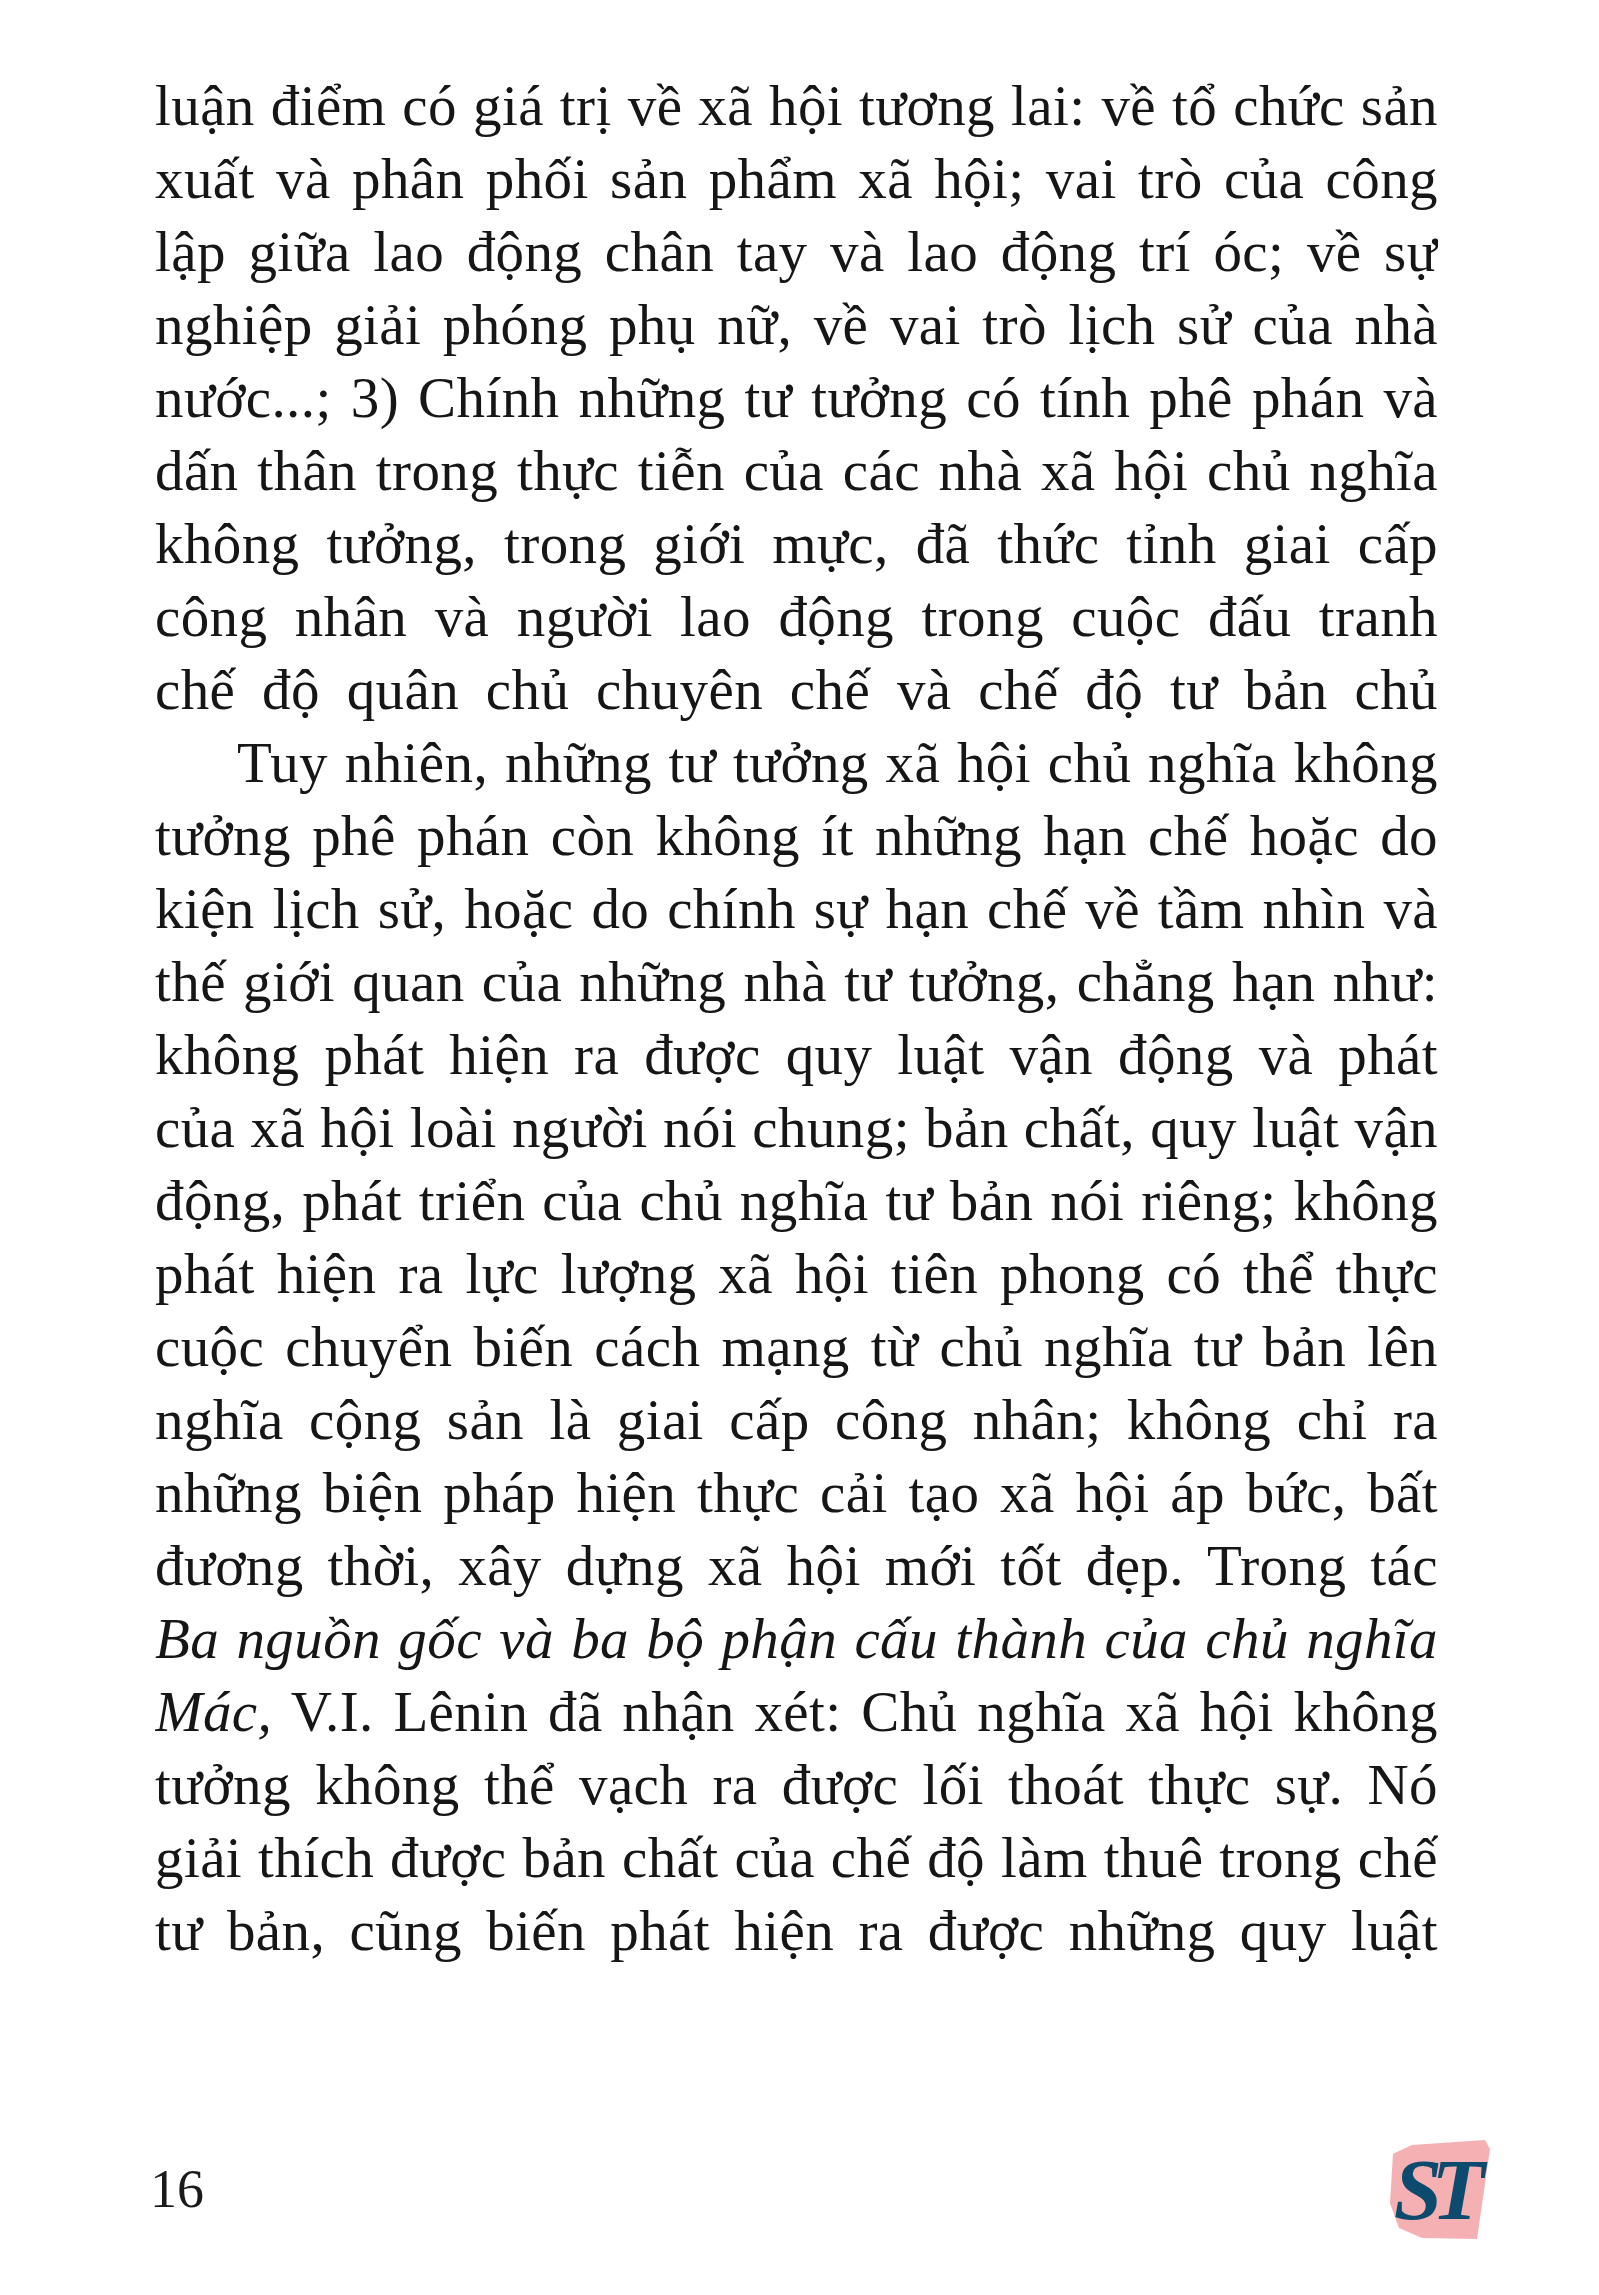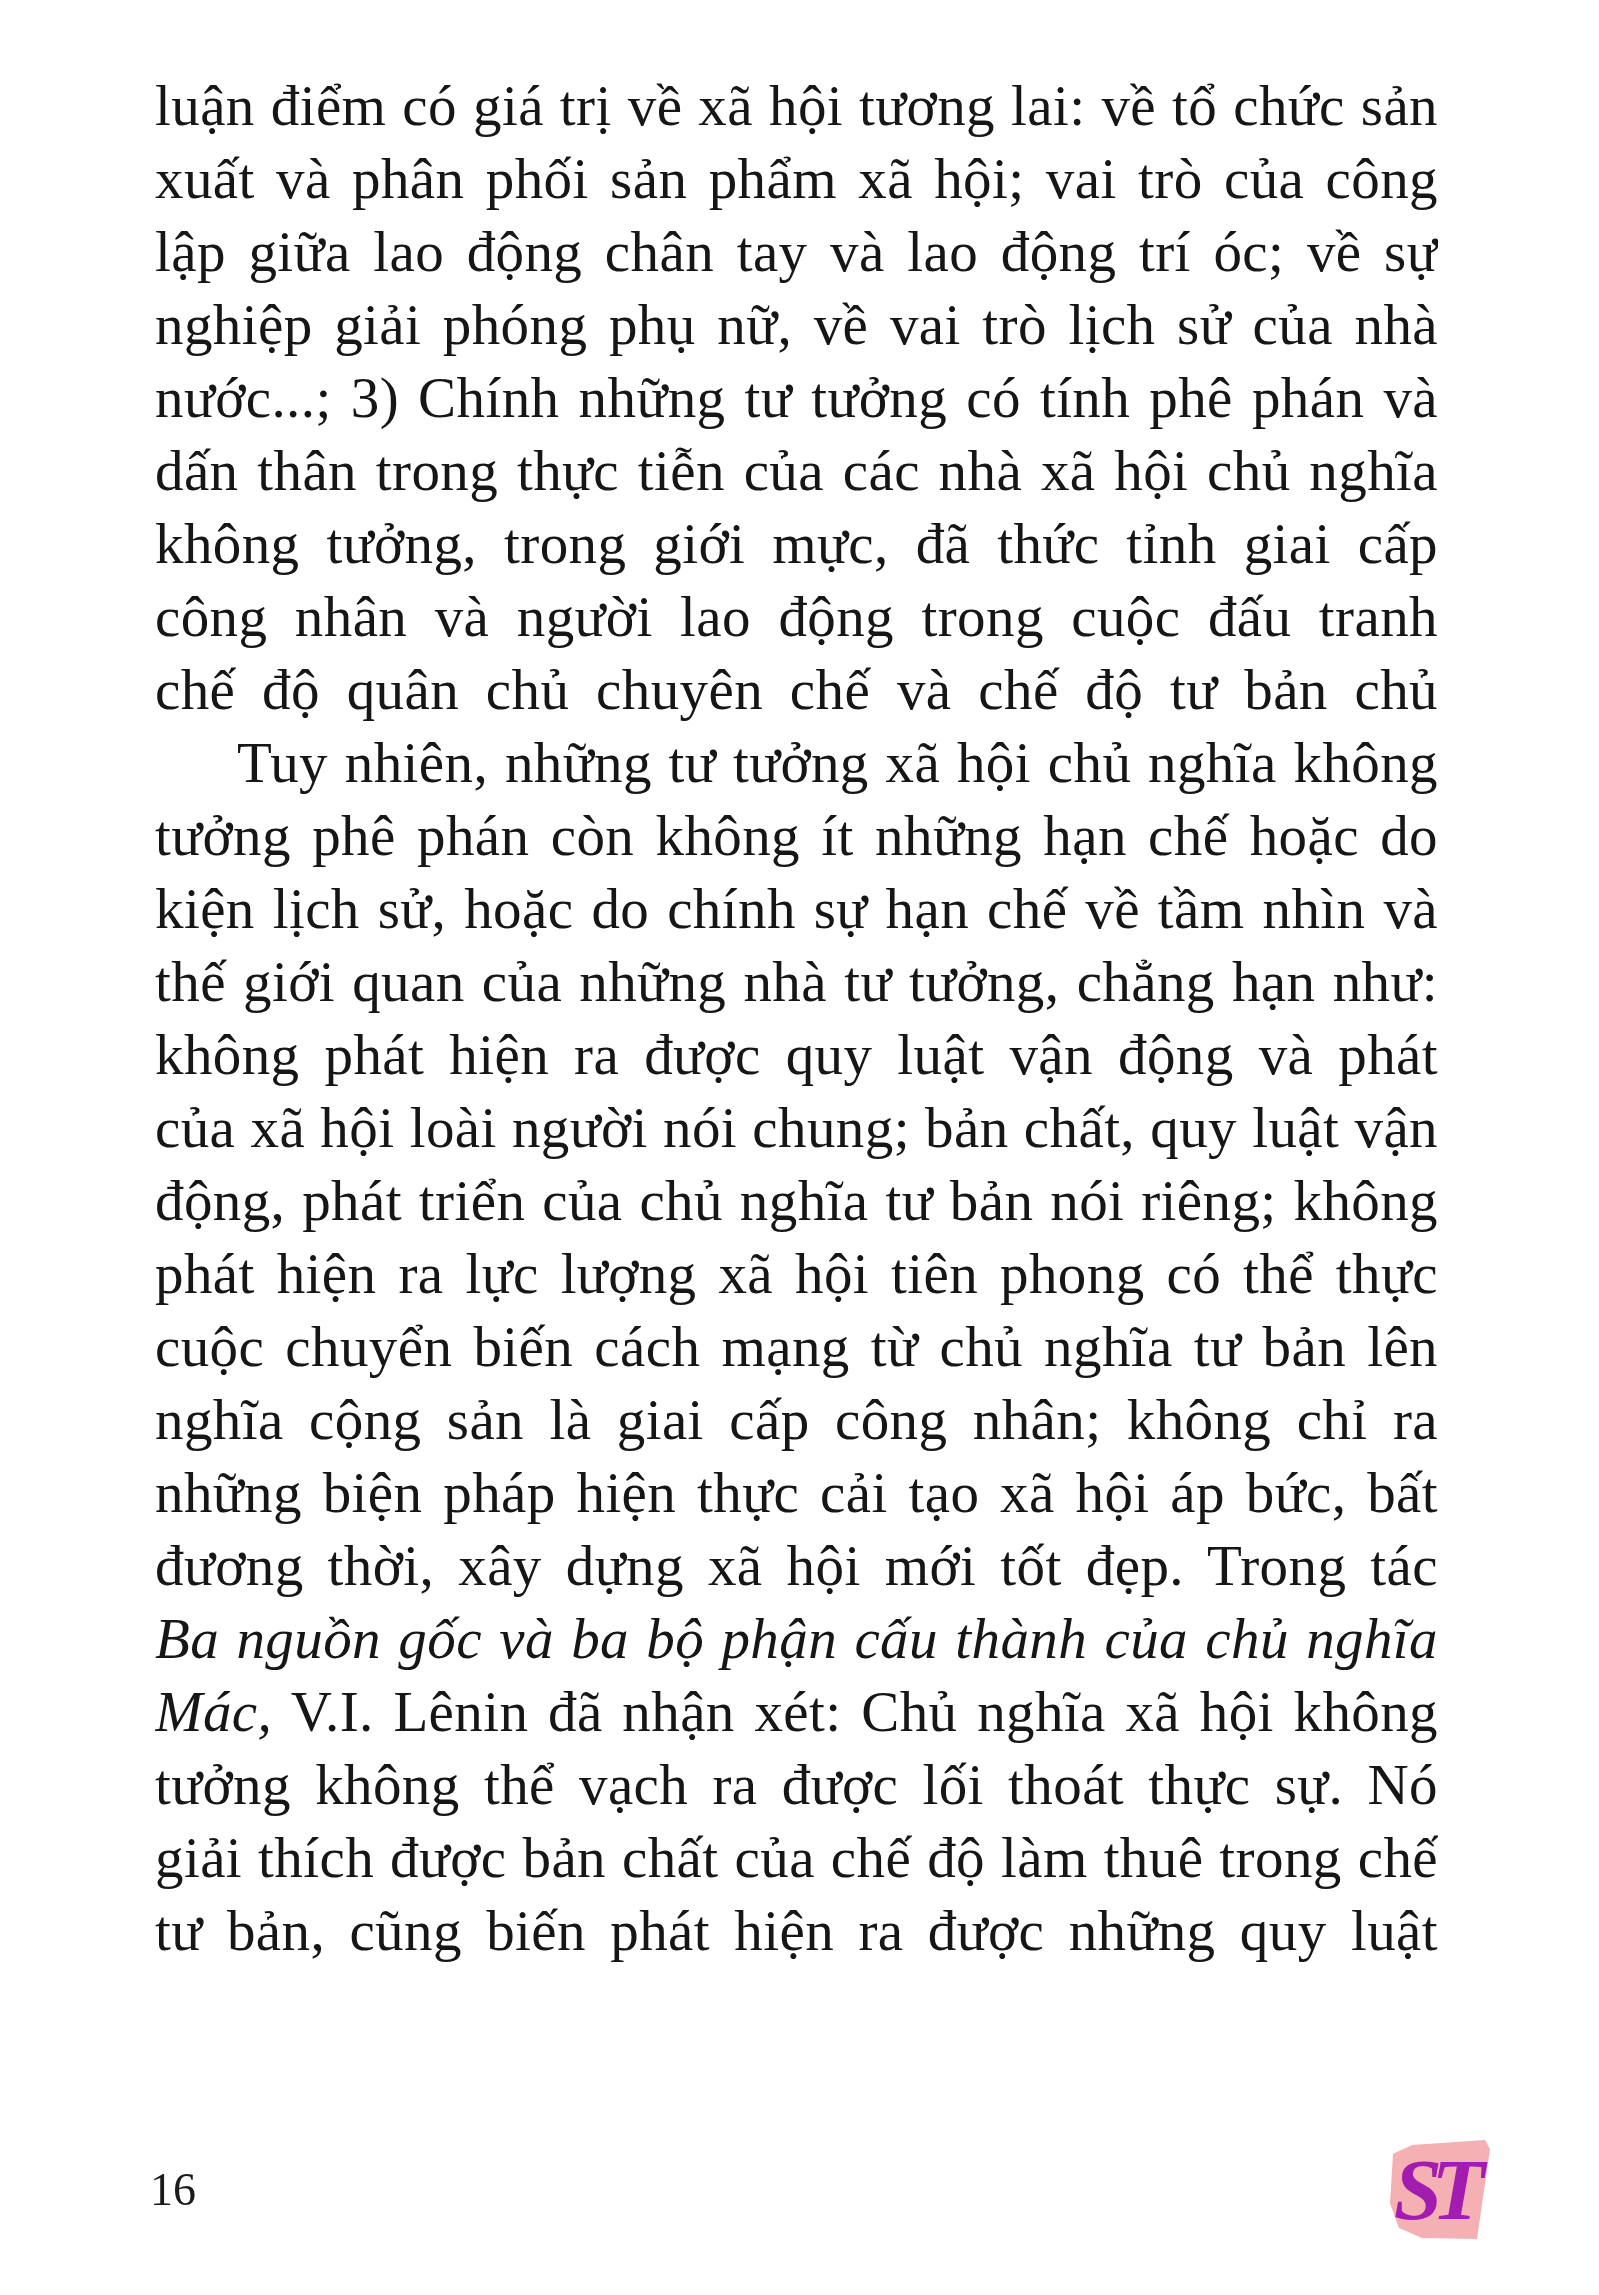--- a/index.html
+++ b/index.html
@@ -44,42 +44,42 @@
   .line.indent {
     text-indent: 82px;
   }
   .italic {
     font-style: italic;
   }
   .page-number {
     position: absolute;
     left: 150px;
     top: 2153px;
-    font-size: 46px;
+    font-size: 54px;
     line-height: 73px;
     color: #1a1a1a;
   }
   .publisher-logo {
     position: absolute;
     left: 1390px;
     top: 2140px;
     width: 100px;
     height: 99px;
     background: #f5b0b4;
     clip-path: polygon(3% 14%, 22% 5%, 95% 0%, 100% 9%, 87% 100%, 32% 99%, 9% 89%, 0% 64%);
     display: flex;
     align-items: center;
     justify-content: center;
   }
   .logo-text {
     font-family: "Liberation Serif", serif;
     font-size: 87px;
     font-weight: bold;
     font-style: italic;
-    color: #a21caf;
+    color: #0c4a6e;
     letter-spacing: -10.5px;
     transform: translateX(-6px);
     line-height: 1;
   }
 </style>
 </head>
 <body>
 
 <div class="page">
   <div class="text-block">

